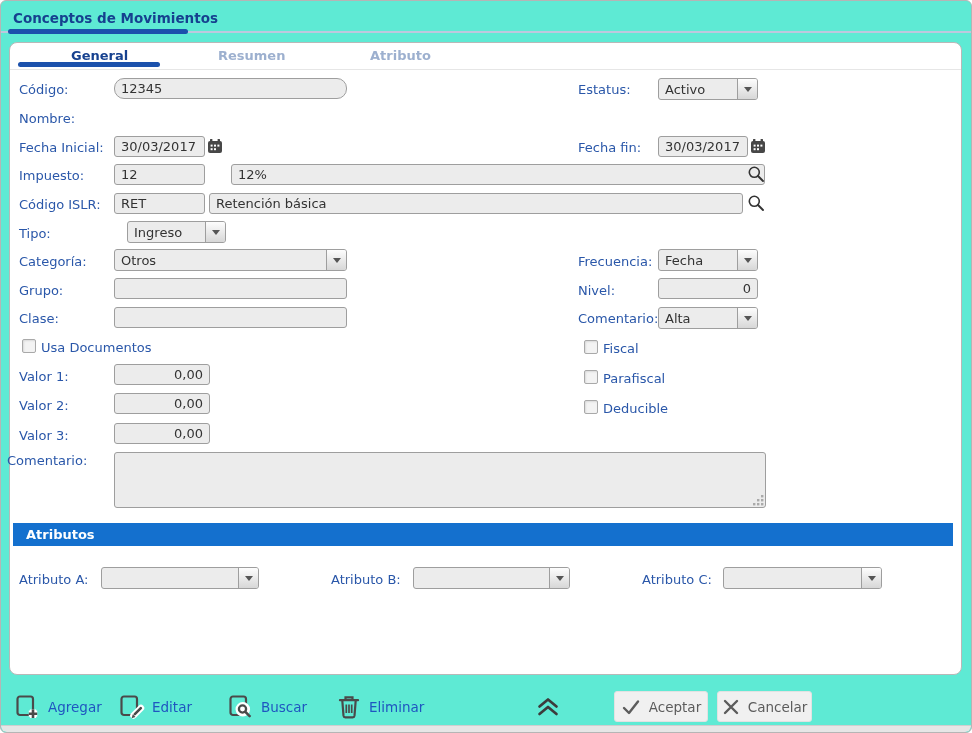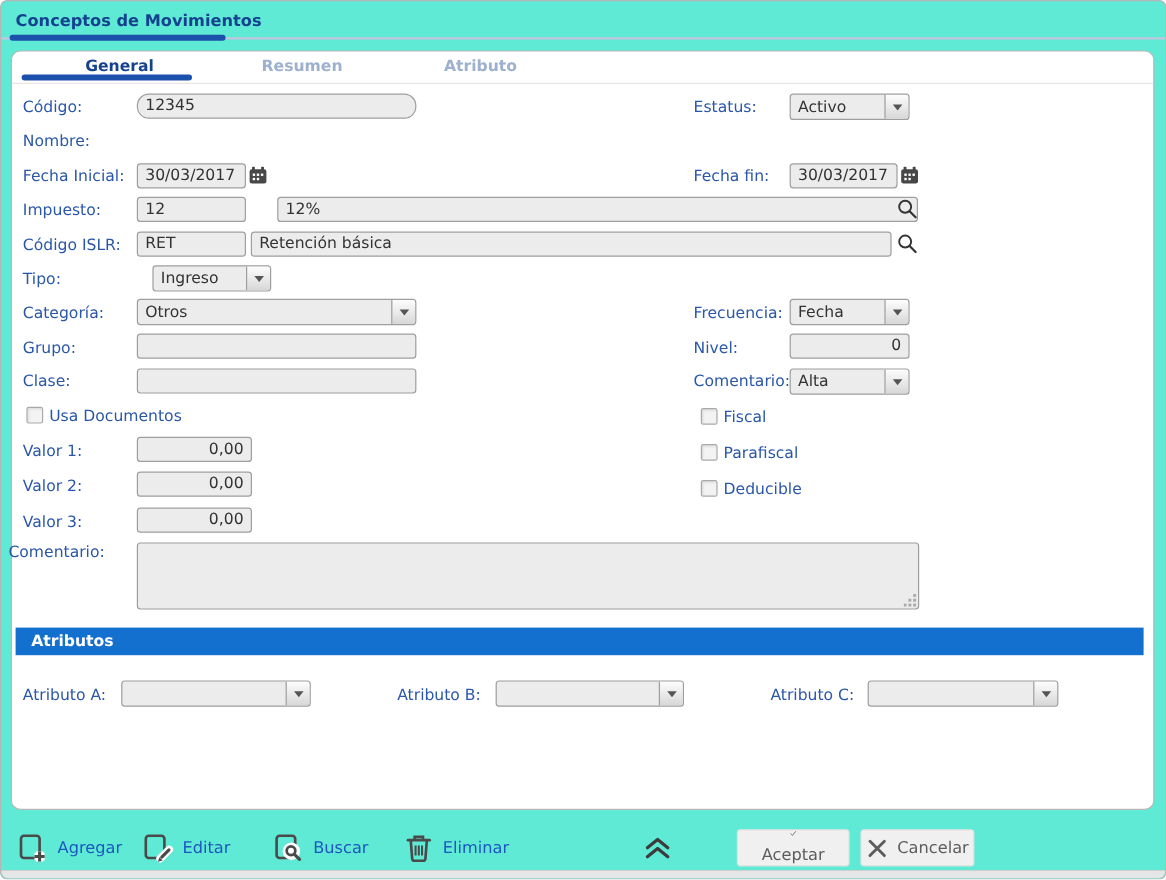--- a/index.html
+++ b/index.html
@@ -260,21 +260,21 @@
   </div>
 
 
   <div class="toolbar-item" style="left:533px;">
     <svg width="28" height="26" viewBox="0 0 28 26">
       <path d="M5.5 12.5L14 5.5l8.5 7" fill="none" stroke="#3c3c3c" stroke-width="2.7" stroke-linecap="round" stroke-linejoin="round"></path>
       <path d="M5.5 20L14 13l8.5 7" fill="none" stroke="#3c3c3c" stroke-width="2.7" stroke-linecap="round" stroke-linejoin="round"></path>
     </svg>
   </div>
 
-  <div class="btn" style="left:613px;width:94px;flex-direction:column;">
+  <div class="btn" style="left:613px;width:94px;">
     <svg width="20" height="18" viewBox="0 0 20 18">
       <path d="M3 10l5 5L17 3.5" fill="none" stroke="#5c5c5c" stroke-width="2.4" stroke-linecap="round" stroke-linejoin="round"></path>
     </svg>
     <span>Aceptar</span>
   </div>
 
   <div class="btn" style="left:716px;width:95px;">
     <svg width="18" height="18" viewBox="0 0 18 18">
       <path d="M3 3l12 12M15 3L3 15" fill="none" stroke="#5c5c5c" stroke-width="2.4" stroke-linecap="round"></path>
     </svg>

